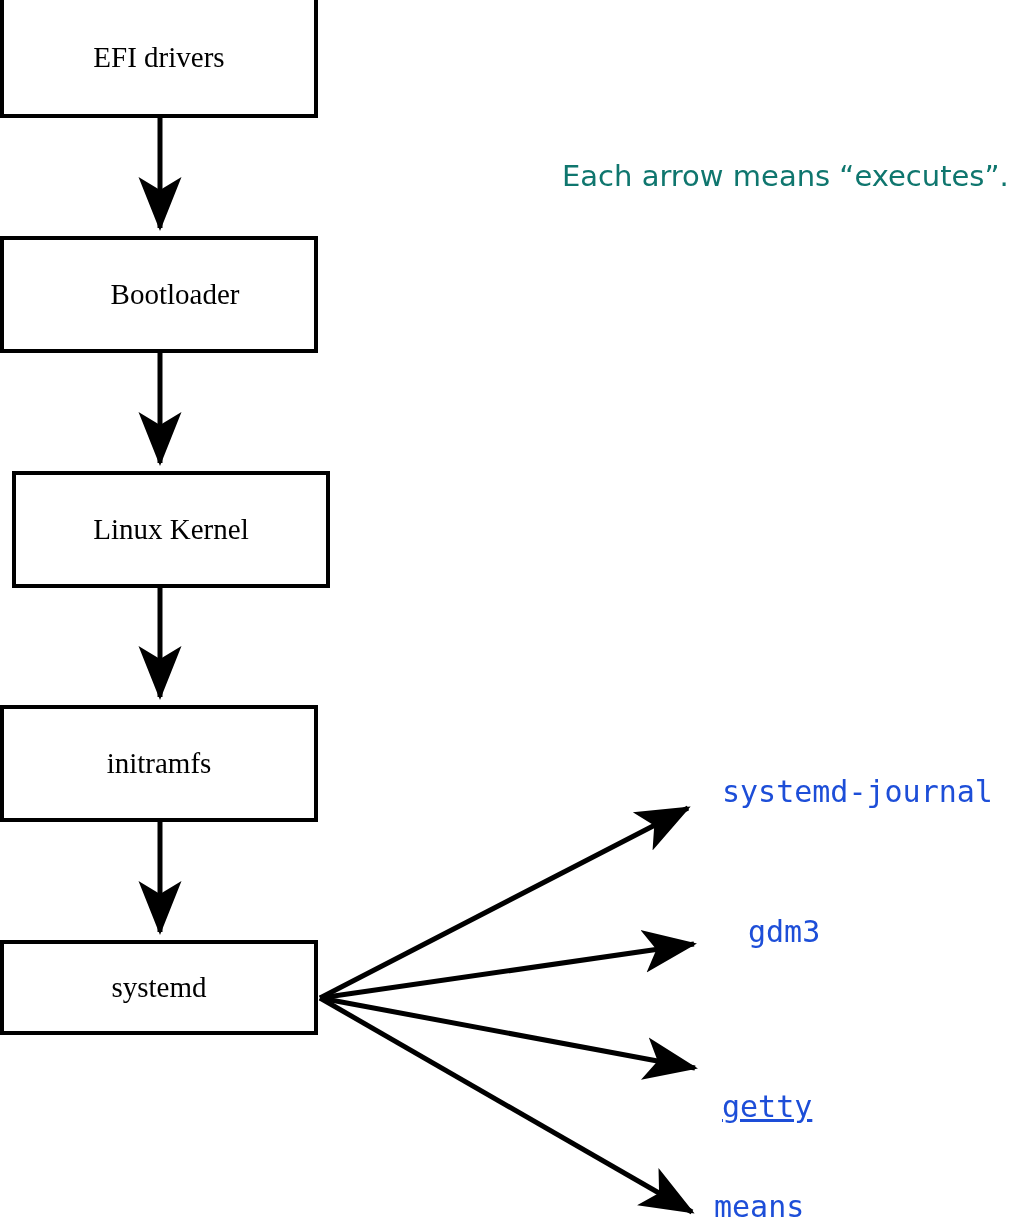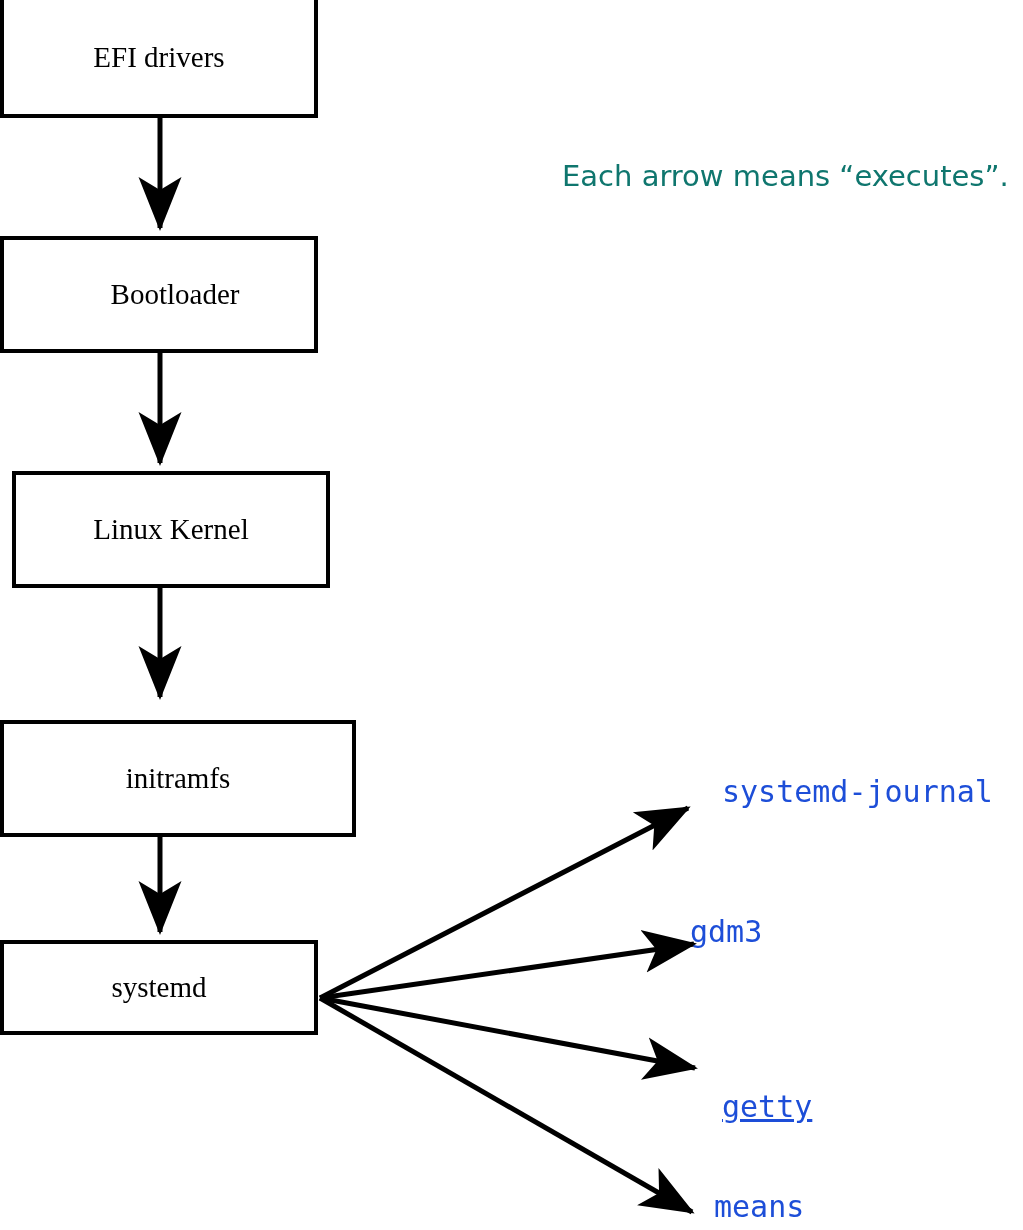--- a/index.html
+++ b/index.html
@@ -106,31 +106,31 @@
   </div>
 
   <div class="node-box" style="left:0px; top:236px; width:318px; height:117px;padding-left:32px;">
     <span class="node-label">Bootloader</span>
   </div>
 
   <div class="node-box" style="left:0px; top:471px; width:318px; height:117px;margin-left:12px;">
     <span class="node-label">Linux Kernel</span>
   </div>
 
-  <div class="node-box" style="left:0px; top:720px; width:356px; height:117px;">
+  <div class="node-box" style="left:0px; top:705px; width:318px; height:117px;">
     <span class="node-label">initramfs</span>
   </div>
 
   <div class="node-box" style="left:0px; top:940px; width:318px; height:95px;">
     <span class="node-label">systemd</span>
   </div>
 
   <div class="leaf-label" style="left:722px; top:777px;">systemd-journal</div>
 
-  <div class="leaf-label" style="left:690px; top:917px;">gdm3</div>
+  <div class="leaf-label" style="left:748px; top:917px;">gdm3</div>
 
   <div class="leaf-label" style="left:722px; top:1092px;text-decoration:underline;">getty</div>
 
   <div class="leaf-label" style="left:714px; top:1192px;">means</div>
 
   <div class="caption-text" style="left:562px; top:162px;">Each arrow means “executes”.</div>
 
 </div>
 
 </body></html>

